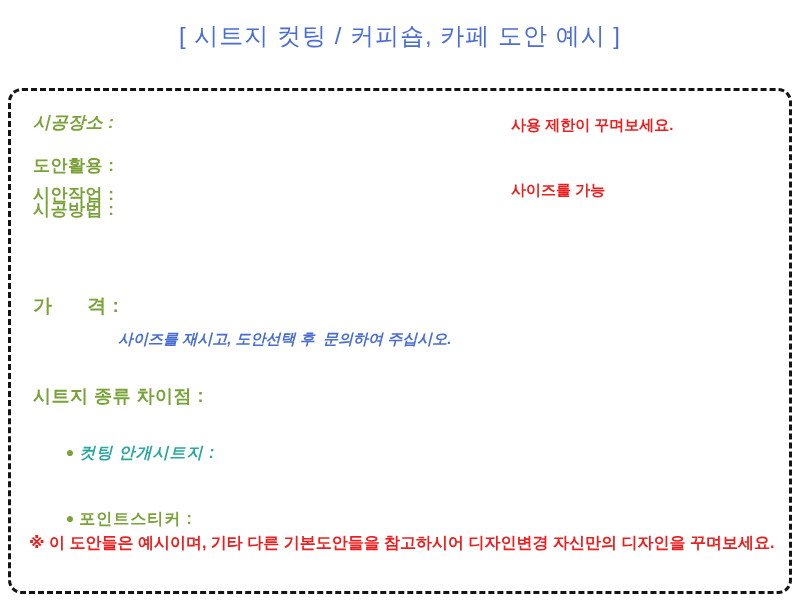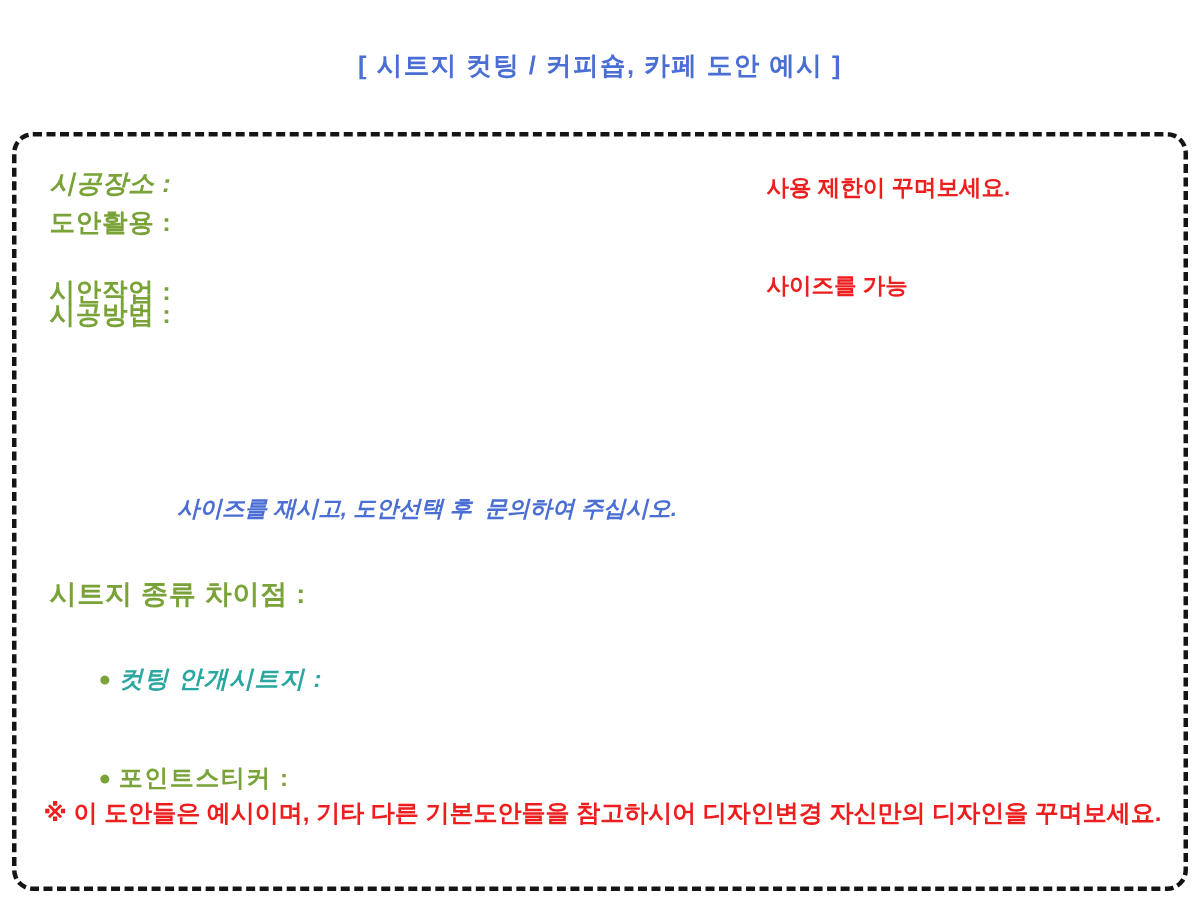--- a/index.html
+++ b/index.html
@@ -12,40 +12,40 @@
   }
   *{margin:0;padding:0;box-sizing:border-box;}
   html,body{background:#ffffff;}
   body{
     width:800px;height:613px;
     font-family:"Liberation Sans","DejaVu Sans",sans-serif;
     position:relative;overflow:hidden;
   }
   .page{position:relative;width:800px;height:613px;background:#ffffff;}
   .title{
-    position:absolute;top:32px;left:0;width:100%;
+    position:absolute;top:20px;left:0;width:100%;
     text-align:center;
-    font-size:17px;font-weight:bold;letter-spacing:1px;
+    font-size:24px;font-weight:normal;letter-spacing:1px;
     color:var(--title-blue);
     white-space:pre;
   }
   .panel{
     position:absolute;left:8px;top:88px;width:784px;height:506px;
     border:3px dashed var(--border-dark);
     border-radius:14px;
     background:#ffffff;
   }
   .abs{position:absolute;white-space:pre;}
   .green{color:var(--label-green);font-weight:bold;}
   .red{color:var(--note-red);font-weight:bold;}
   .blue{color:var(--body-blue);font-weight:bold;font-style:italic;}
   .teal-text{color:var(--teal);font-weight:bold;font-style:italic;}
   .field{font-size:17px;letter-spacing:0.5px;}
   .field-1{left:22px;top:20px;font-style:italic;}
-  .field-2{left:22px;top:46px;}
+  .field-2{left:22px;top:63px;}
   .field-3{left:22px;top:92px;}
   .field-4{left:22px;top:107px;}
   .note{font-size:15px;}
   .note-usage{left:500px;top:25px;}
   .note-design{left:500px;top:90px;}
   .price-label{left:22px;top:202px;font-size:19px;letter-spacing:0.5px;}
   .price-instruction{left:107px;top:239px;font-size:15px;}
   .types-heading{left:22px;top:293px;font-size:18px;letter-spacing:0.5px;}
   .type-item{font-size:16px;letter-spacing:1px;}
   .type-item-1{left:22px;top:334px;}
@@ -67,20 +67,21 @@
     <div class="abs green field field-2">도안활용 :</div>
 
     <div class="abs green field field-3">시안작업 :</div>
 
     <div class="abs green field field-4">시공방법 :</div>
 
     <div class="abs red note note-usage">사용 제한이 꾸며보세요.</div>
 
     <div class="abs red note note-design">사이즈를 가능</div>
 
+    <div class="abs green price-label">가      격 :</div>
 
     <div class="abs blue price-instruction">사이즈를 재시고, 도안선택 후  문의하여 주십시오.</div>
 
     <div class="abs green types-heading">시트지 종류 차이점 :</div>
 
     <div class="abs type-item type-item-1">
       <span class="bullet">●</span><span class="teal-text">컷팅 안개시트지 :</span>
     </div>
 
     <div class="abs type-item type-item-2">

